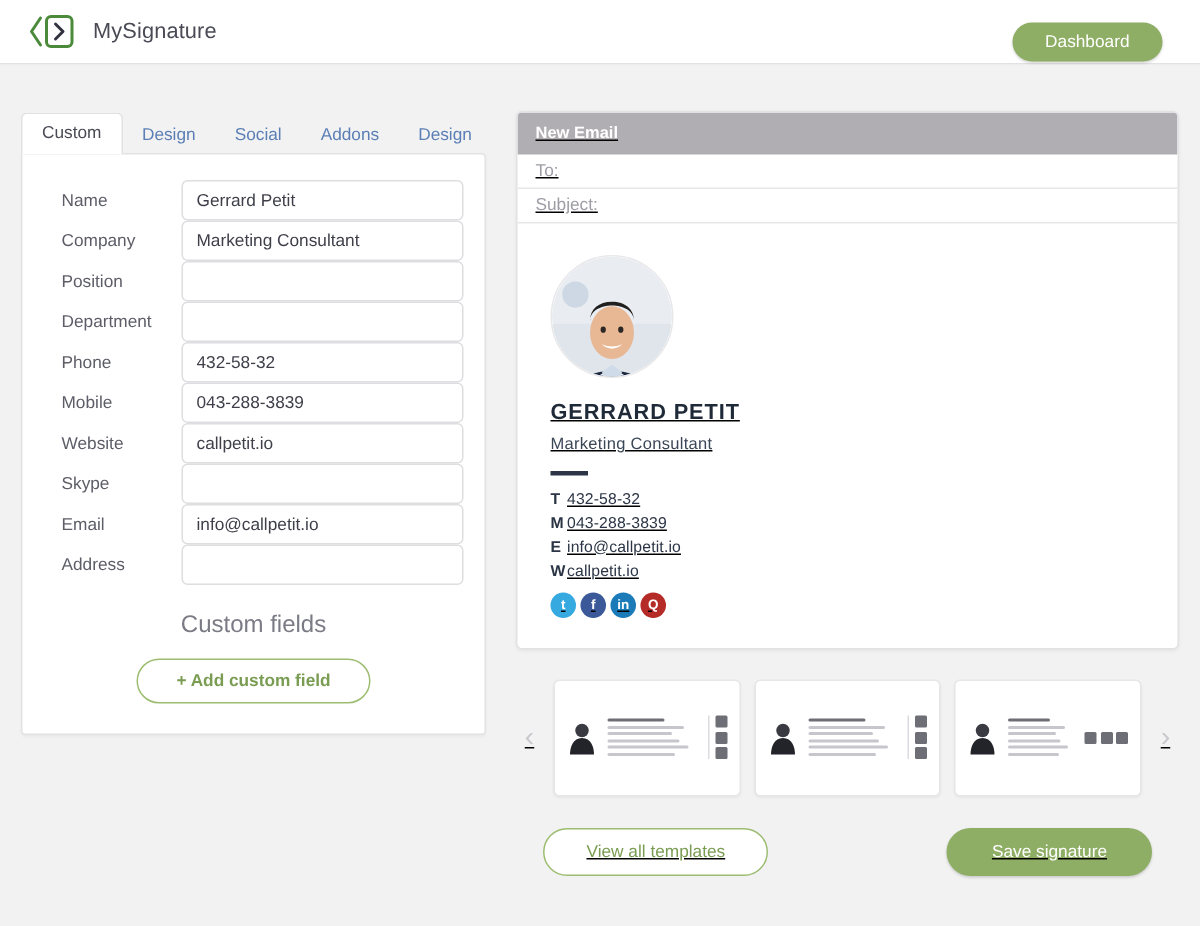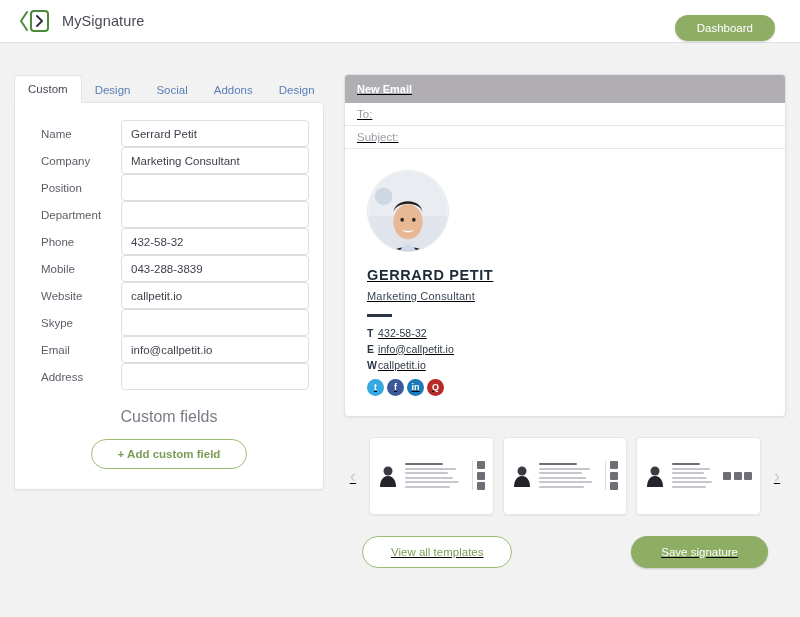--- a/index.html
+++ b/index.html
@@ -281,20 +281,21 @@
               <ellipse cx="47" cy="50" rx="1.8" ry="2.1" fill="#2b2725"></ellipse>
               <path d="M34 60 Q41 66 48 60 Q41 63 34 60Z" fill="#ffffff"></path>
             </g>
           </svg>
         </span>
         <div class="sig-name">GERRARD PETIT</div>
         <div class="sig-role">Marketing Consultant</div>
         <div class="sig-rule"></div>
         <div id="sig-contacts">
             <div class="sig-line"><b>T</b><span>432-58-32</span></div>
+            <div class="sig-line"><b>M</b><span>043-288-3839</span></div>
             <div class="sig-line"><b>E</b><span>info@callpetit.io</span></div>
             <div class="sig-line"><b>W</b><span>callpetit.io</span></div>
           </div>
         <div class="socials" id="socials">
             <span class="soc" style="background: rgb(53, 169, 224); color: rgb(255, 255, 255); font-size: 9px; line-height: 17px; text-align: center; font-weight: bold;">t</span>
             <span class="soc" style="background: rgb(59, 89, 152); color: rgb(255, 255, 255); font-size: 9px; line-height: 17px; text-align: center; font-weight: bold;">f</span>
             <span class="soc" style="background: rgb(27, 123, 185); color: rgb(255, 255, 255); font-size: 9px; line-height: 17px; text-align: center; font-weight: bold;">in</span>
             <span class="soc" style="background: rgb(181, 43, 39); color: rgb(255, 255, 255); font-size: 9px; line-height: 17px; text-align: center; font-weight: bold;">Q</span>
           </div>
       </div>

